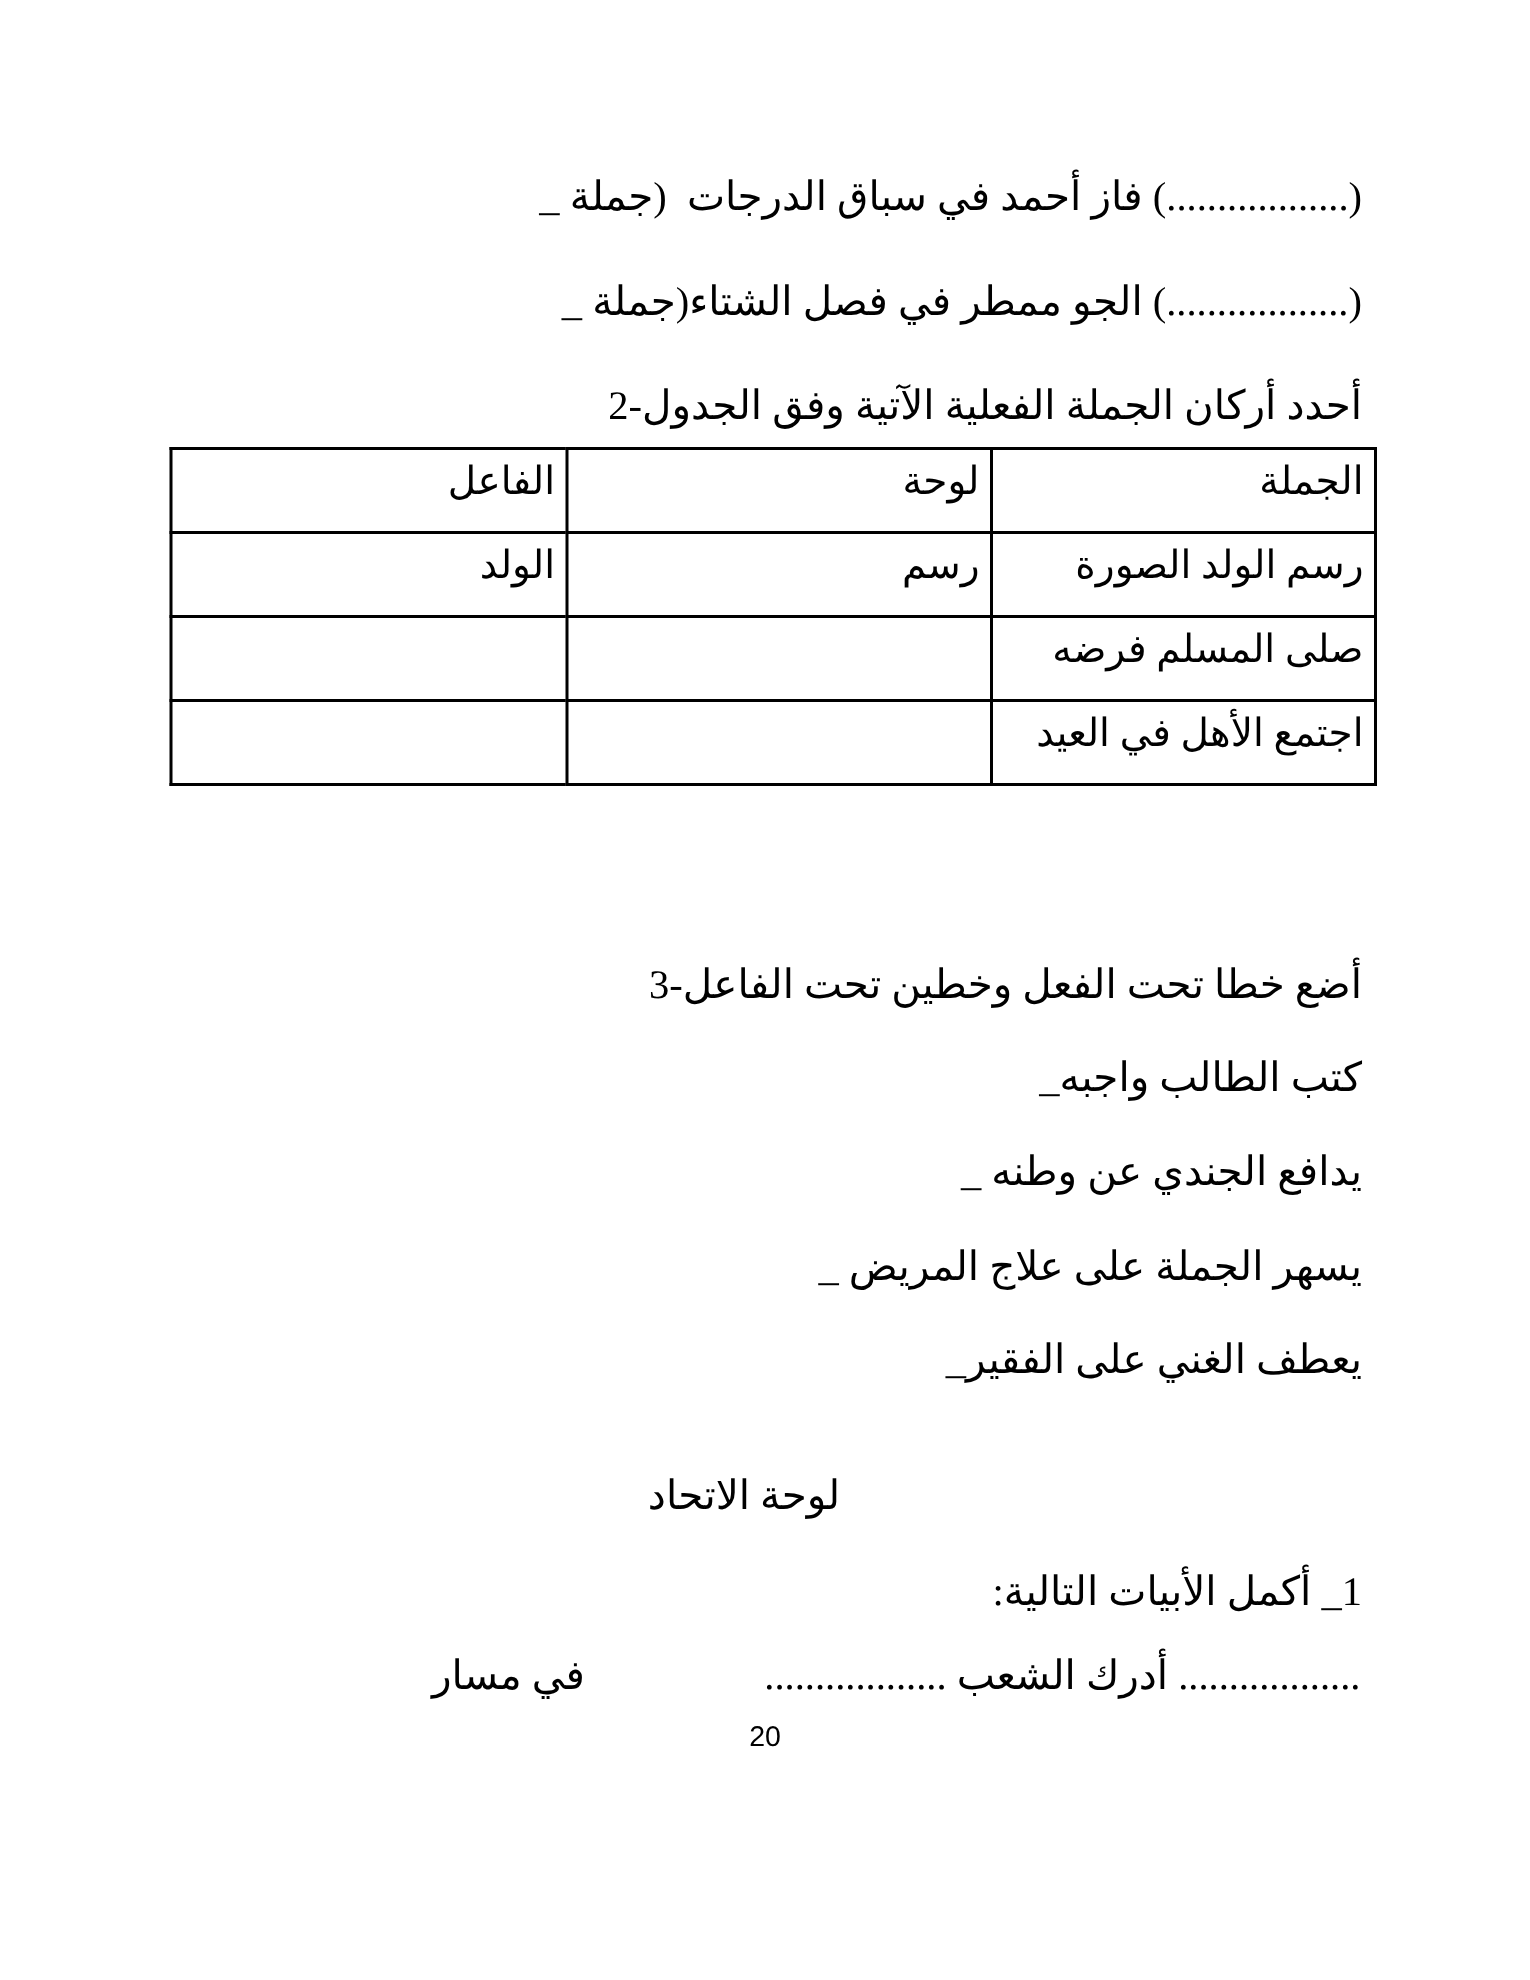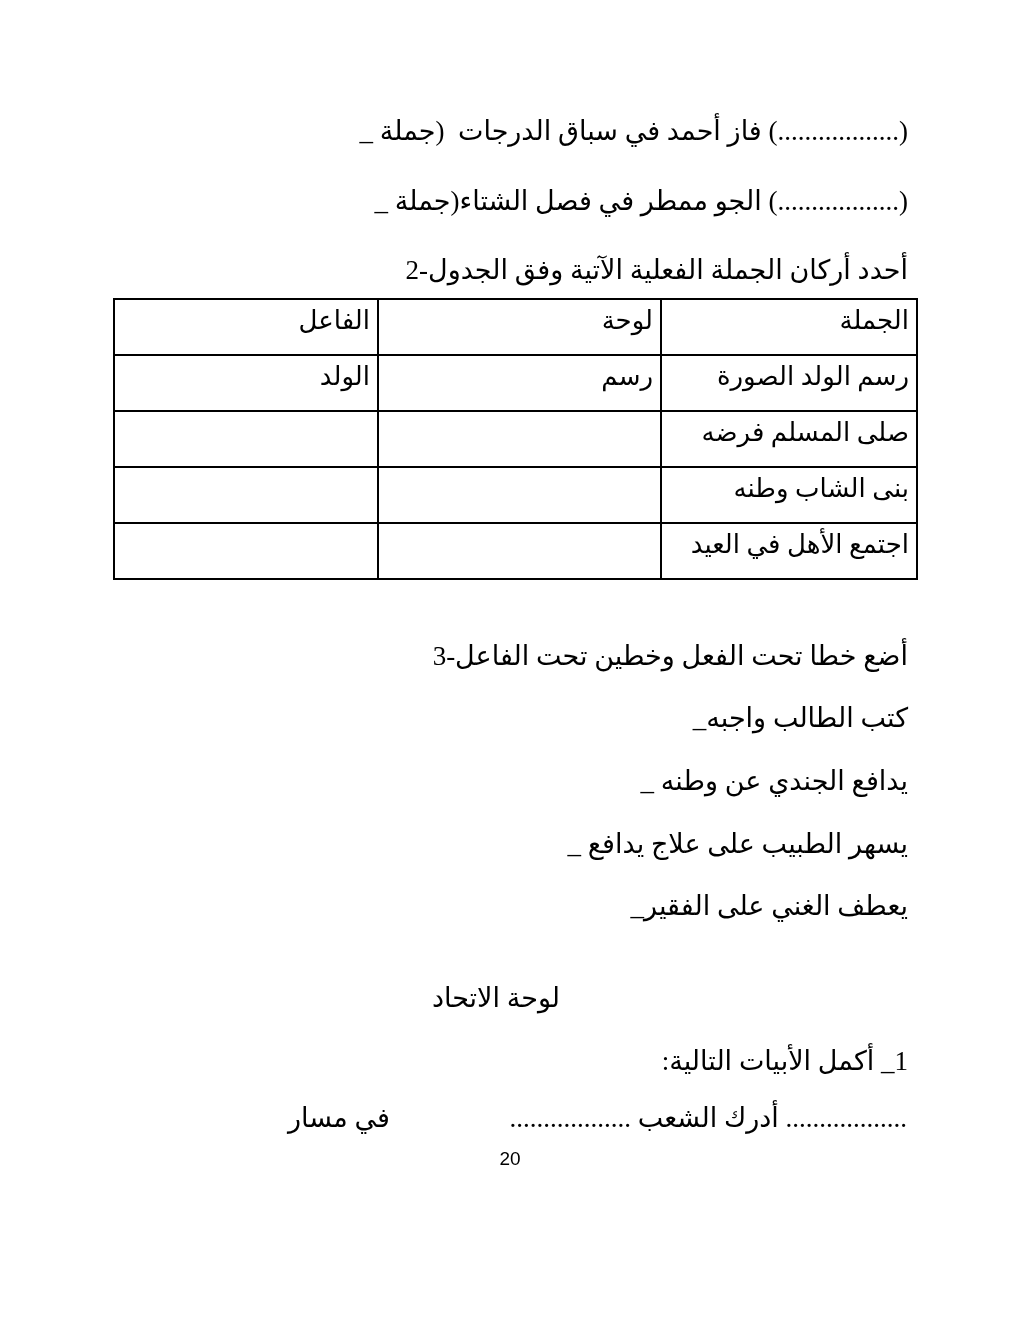--- a/index.html
+++ b/index.html
@@ -92,40 +92,35 @@
     <tr class="r-1">
       <td class="c-sentence">رسم الولد الصورة</td>
       <td class="c-verb">رسم</td>
       <td class="c-subject">الولد</td>
     </tr>
     <tr class="r-2">
       <td class="c-sentence">صلى المسلم فرضه</td>
       <td class="c-verb"></td>
       <td class="c-subject"></td>
     </tr>
-    <tr class="r-3">
-      <td class="c-sentence">بنى الشاب وطنه</td>
-      <td class="c-verb"></td>
-      <td class="c-subject"></td>
-    </tr>
     <tr class="r-4">
       <td class="c-sentence">اجتمع الأهل في العيد</td>
       <td class="c-verb"></td>
       <td class="c-subject"></td>
     </tr>
   </tbody>
     </table>
 
   <div class="line" style="top:637px">أضع خطا تحت الفعل وخطين تحت الفاعل-3</div>
 
   <div class="line" style="top:699px">كتب الطالب واجبه_</div>
 
   <div class="line" style="top:762px">يدافع الجندي عن وطنه _</div>
 
-  <div class="line" style="top:825px">يسهر الطبيب على علاج يدافع _</div>
+  <div class="line" style="top:825px">يسهر الجملة على علاج المريض _</div>
 
   <div class="line" style="top:887px">يعطف الغني على الفقير_</div>
 
   <div class="center-line" style="top:982px">لوحة الاتحاد</div>
 
   <div class="line" style="top:1042px">1_ أكمل الأبيات التالية:</div>
 
   <div class="verse-row">
     <span>.................. أدرك الشعب ..................</span>
     <span>في مسار</span>

